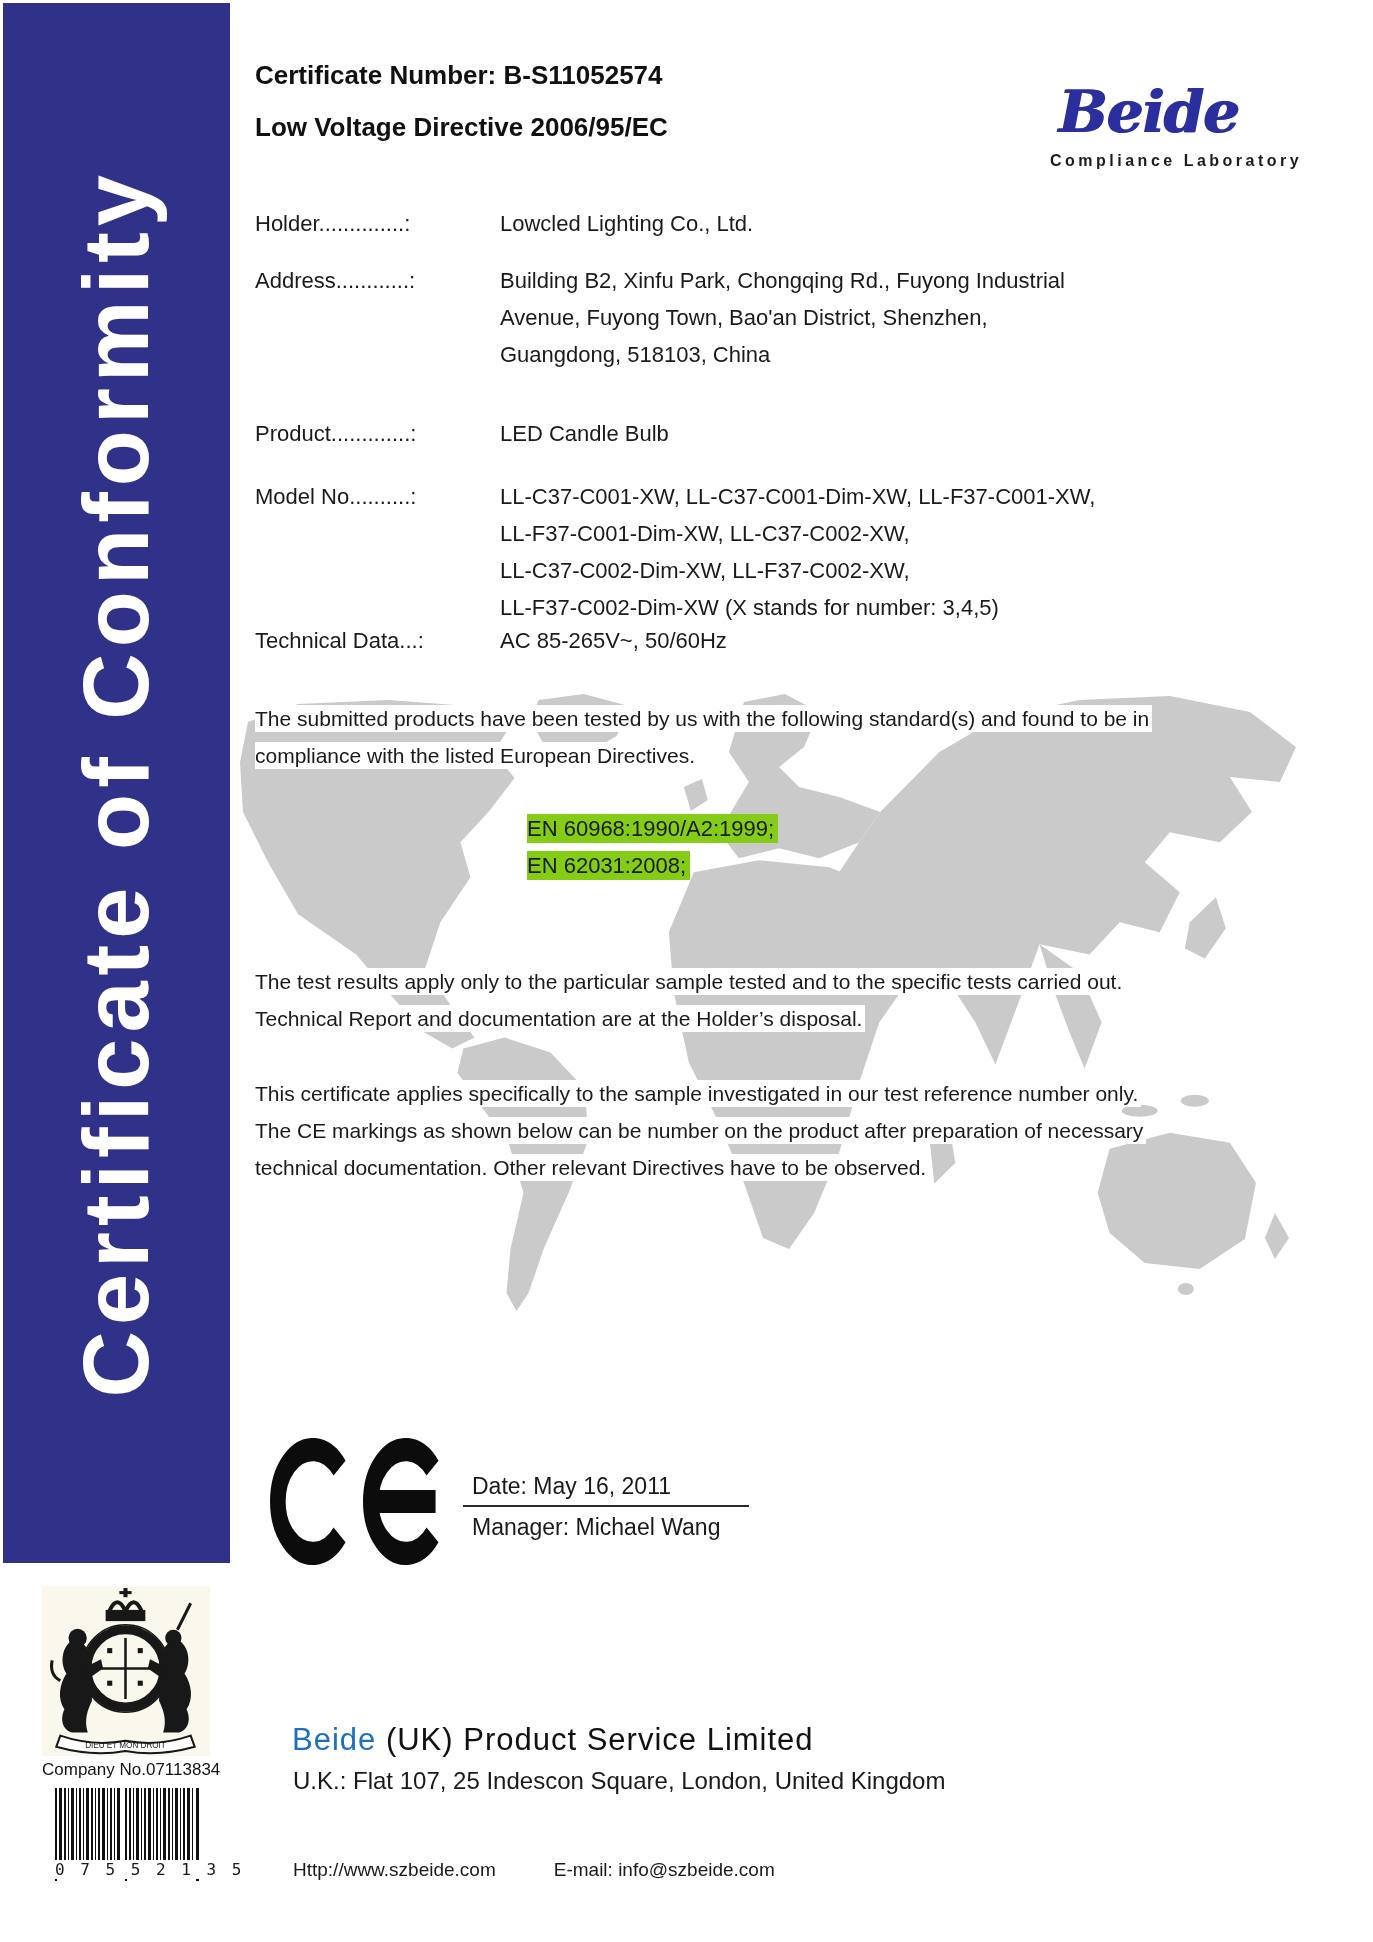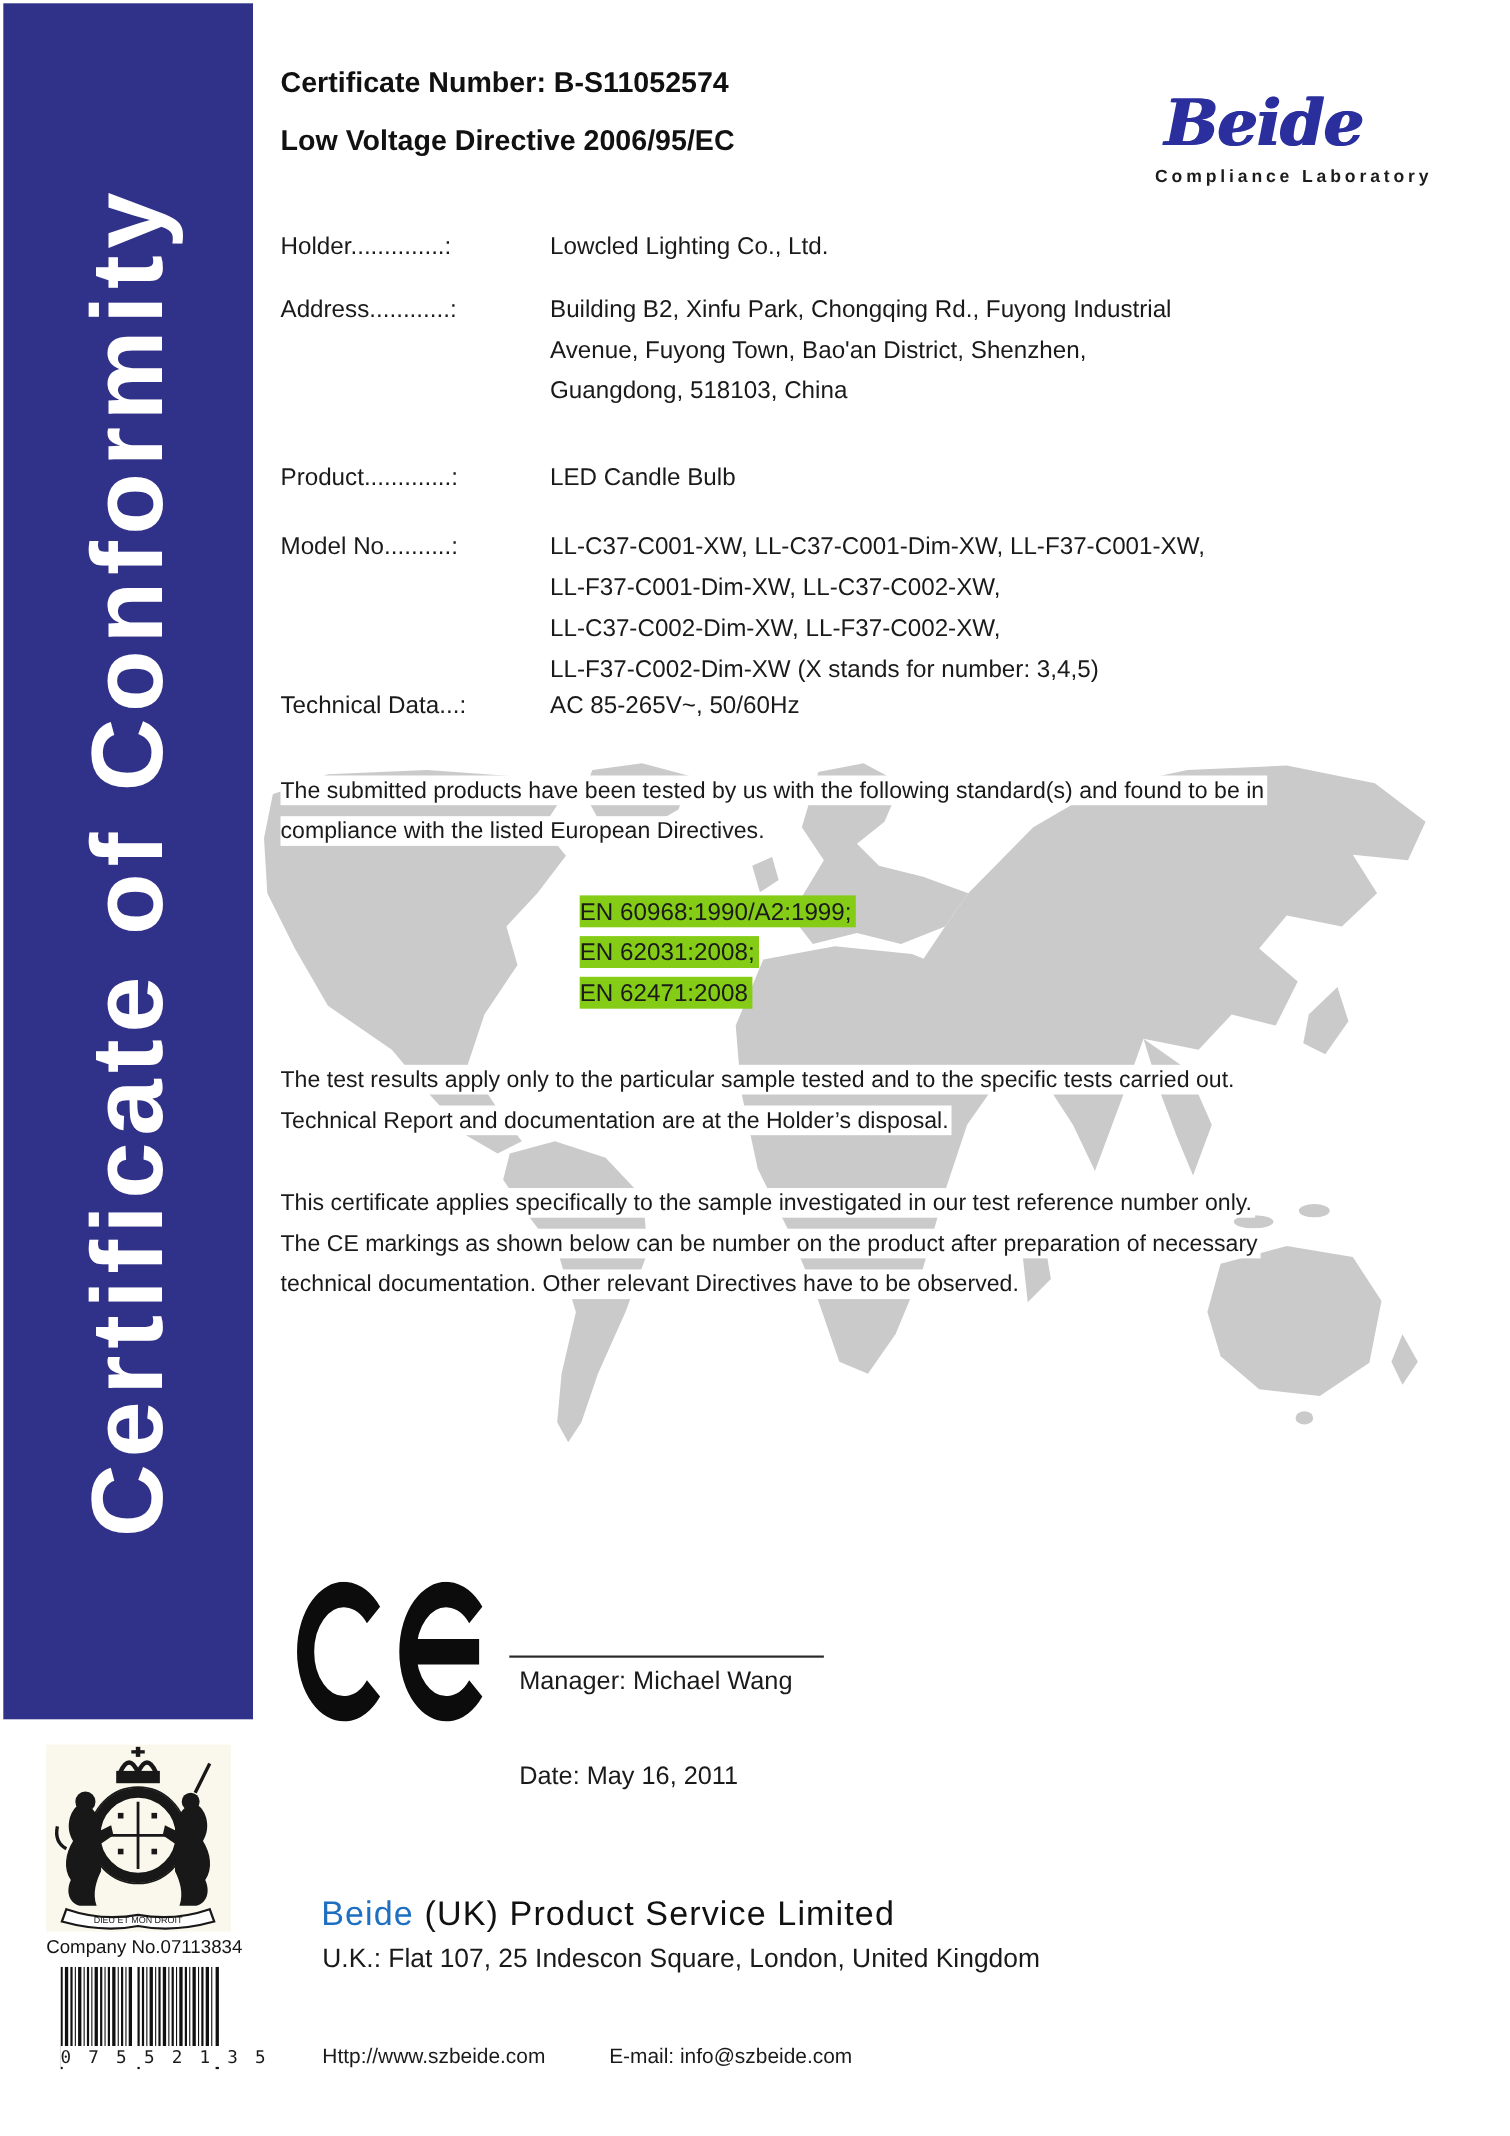--- a/index.html
+++ b/index.html
@@ -34,21 +34,21 @@
   
   .para{position:absolute;left:255px;width:1055px;font-size:21px;line-height:37px;}
   .para .wline{background:#fff;padding:2px 3px 2px 0;}
   .stds{position:absolute;left:527px;width:520px;font-size:22px;line-height:37px;}
   .stds .wline{background:#84cc16;padding:2px 4px 2px 0;}
 
   
   .ce{position:absolute;left:270px;top:1438px;}
   .sig-line{position:absolute;left:463px;top:1505px;width:286px;border-top:2px solid #2a2a2a;}
   .sig-manager{position:absolute;left:472px;top:1514px;font-size:23px;}
-  .sig-date{position:absolute;left:472px;top:1601px;font-size:23px;}
+  .sig-date{position:absolute;left:472px;top:1473px;font-size:23px;}
 
   
   .arms{position:absolute;left:42px;top:1586px;width:168px;height:170px;background:#FAF8EC;}
   .company-no{position:absolute;left:42px;top:1760px;width:180px;font-size:17px;color:#141414;}
   .barcode{position:absolute;left:55px;top:1788px;width:145px;height:95px;}
   .barcode-digits{position:absolute;left:55px;top:1860px;width:145px;text-align:center;
                   font-family:"DejaVu Sans Mono",monospace;font-size:16px;background:#fff;
                   letter-spacing:3px;white-space:nowrap;}
 
   
@@ -135,21 +135,20 @@
   </div>
 
   <div class="para" style="top:700px">
     <div><span class="wline">The submitted products have been tested by us with the following standard(s) and found to be in</span></div>
     <div><span class="wline">compliance with the listed European Directives.</span></div>
   </div>
 
   <div class="stds" style="top:810px">
     <div><span class="wline">EN 60968:1990/A2:1999;</span></div>
     <div><span class="wline">EN 62031:2008;</span></div>
-    <div><span class="wline">EN 62471:2008</span></div>
   </div>
 
   <div class="para" style="top:963px">
     <div><span class="wline">The test results apply only to the particular sample tested and to the specific tests carried out.</span></div>
     <div><span class="wline">Technical Report and documentation are at the Holder’s disposal.</span></div>
   </div>
 
   <div class="para" style="top:1075px">
     <div><span class="wline">This certificate applies specifically to the sample investigated in our test reference number only.</span></div>
     <div><span class="wline">The CE markings as shown below can be number on the product after preparation of necessary</span></div>

